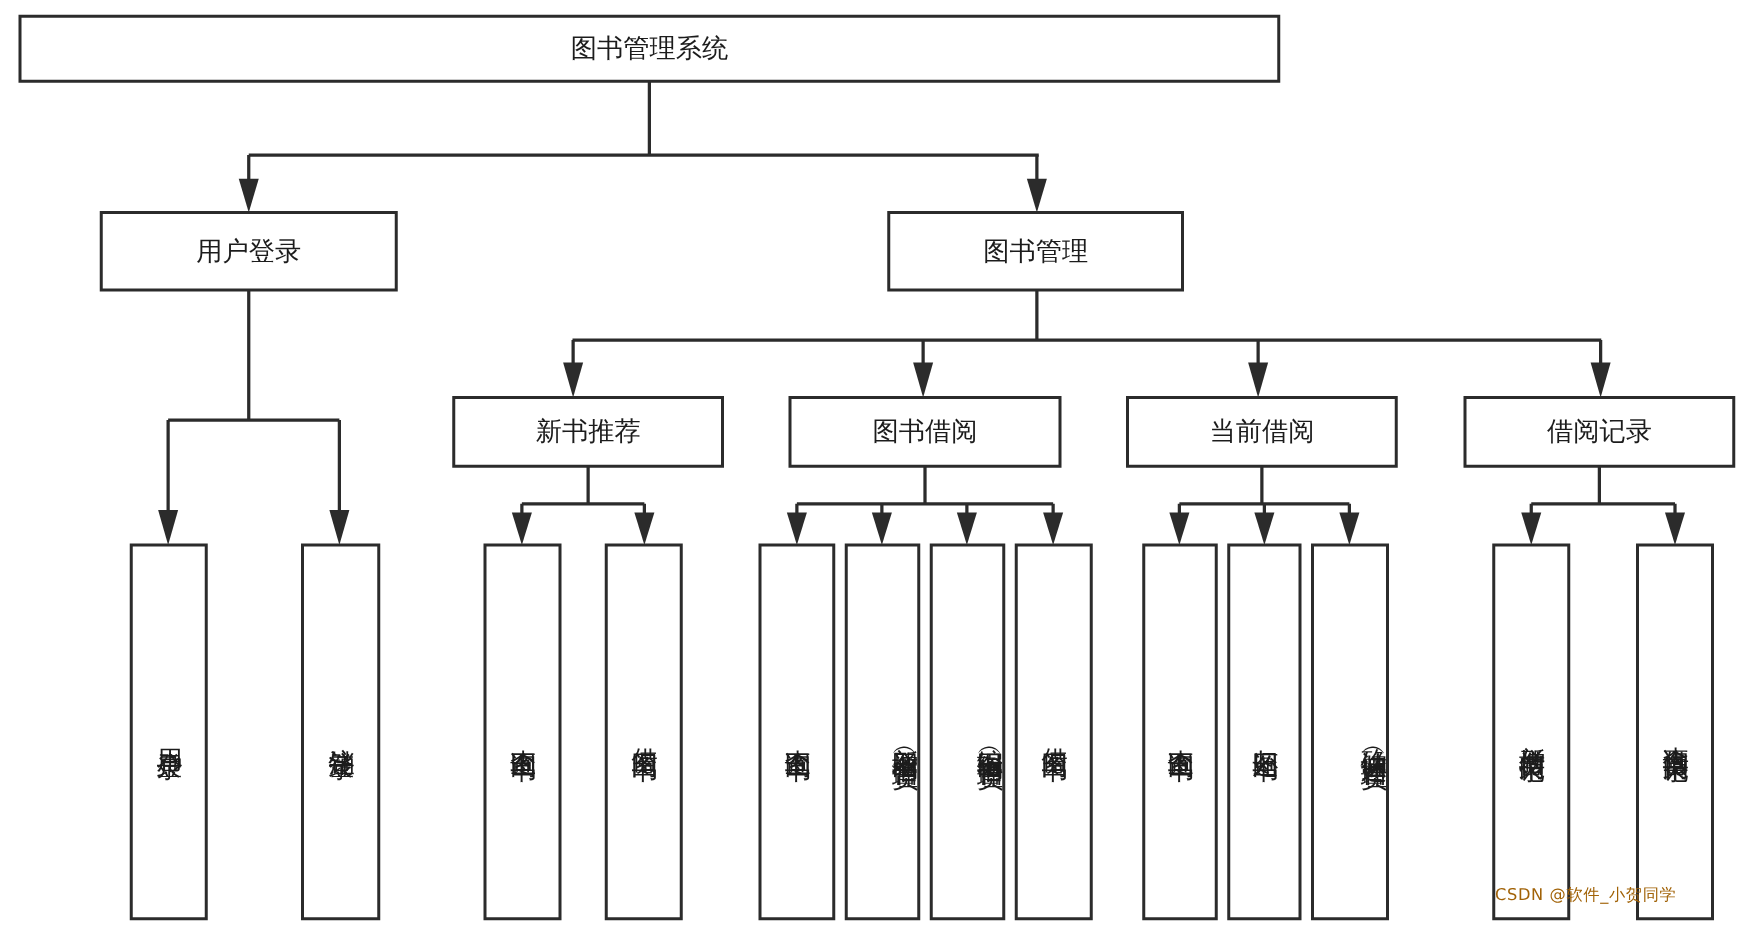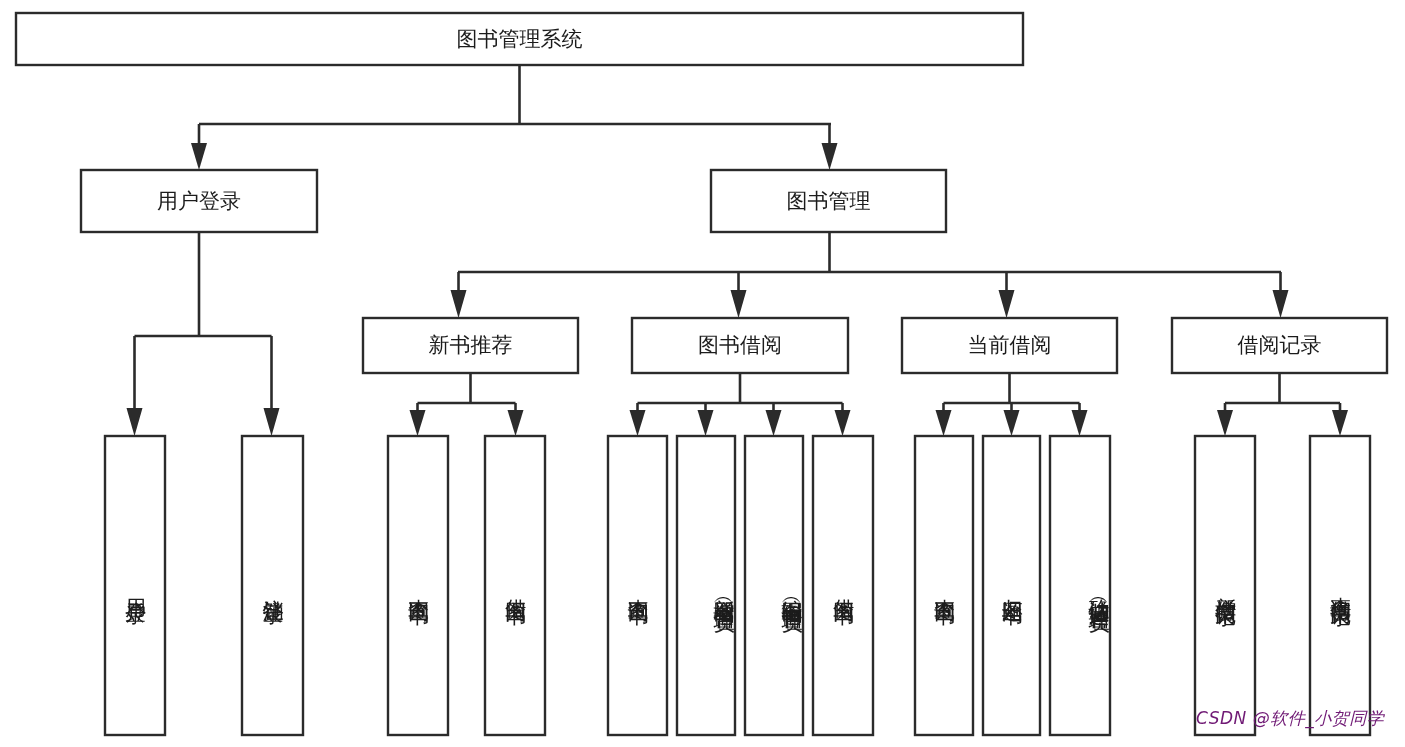--- a/index.html
+++ b/index.html
@@ -61,25 +61,24 @@
     white-space: nowrap;
     text-align: center;
     display: flex;
     align-items: center;
     justify-content: center;
     pointer-events: none;
   }
   .watermark {
     position: absolute;
     font-family: "DejaVu Sans", "Liberation Sans", sans-serif;
-    font-size: 17px;
-    color: #701a75;
+    font-size: 13px;
+    color: #a16207;
     white-space: nowrap;
     letter-spacing: 0.5px;
-    font-style: italic;
   }
 </style>
 </head>
 <body>
 
 <div id="diagram-root">
 
   <svg class="flow" viewBox="0 0 1405 747">
 
     <g>

